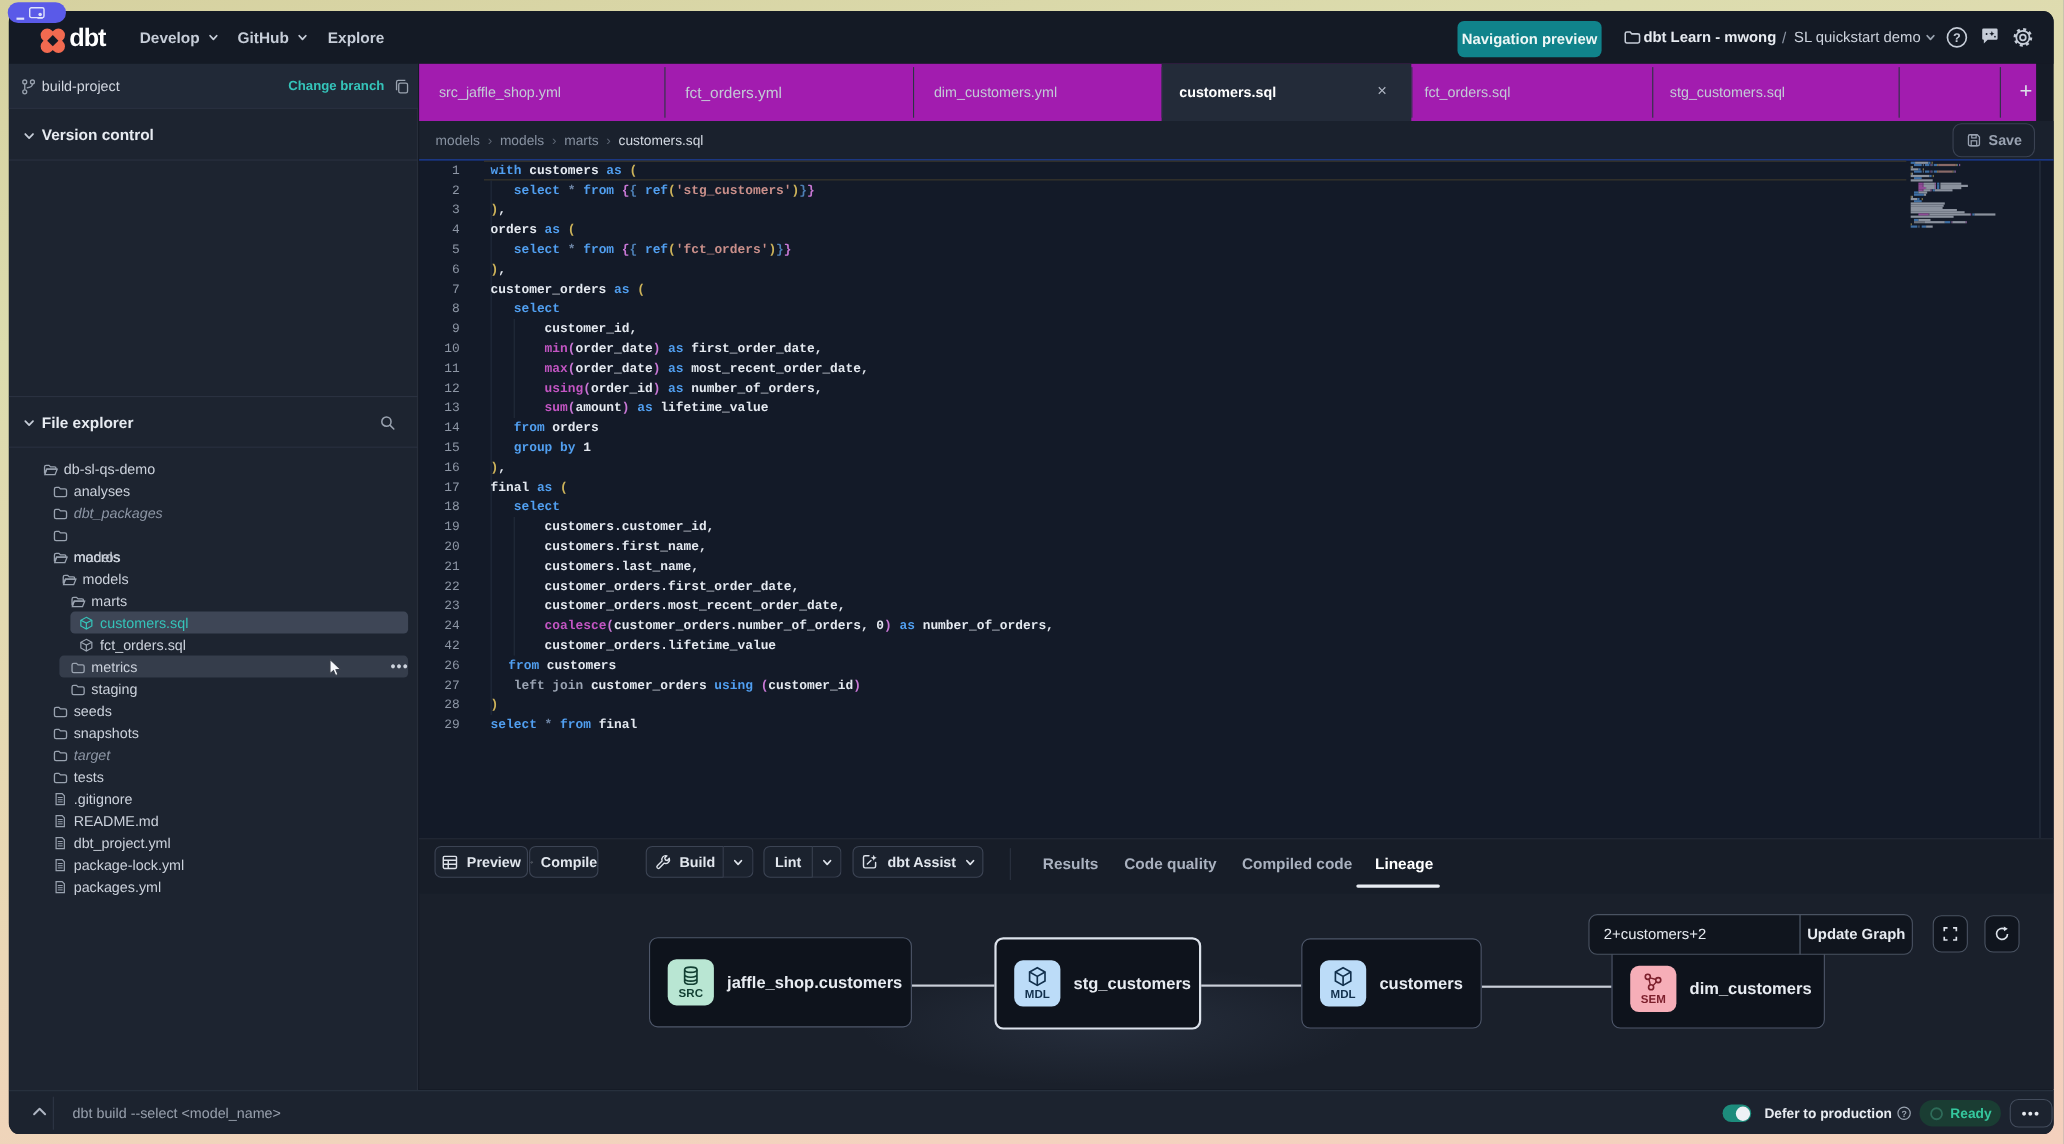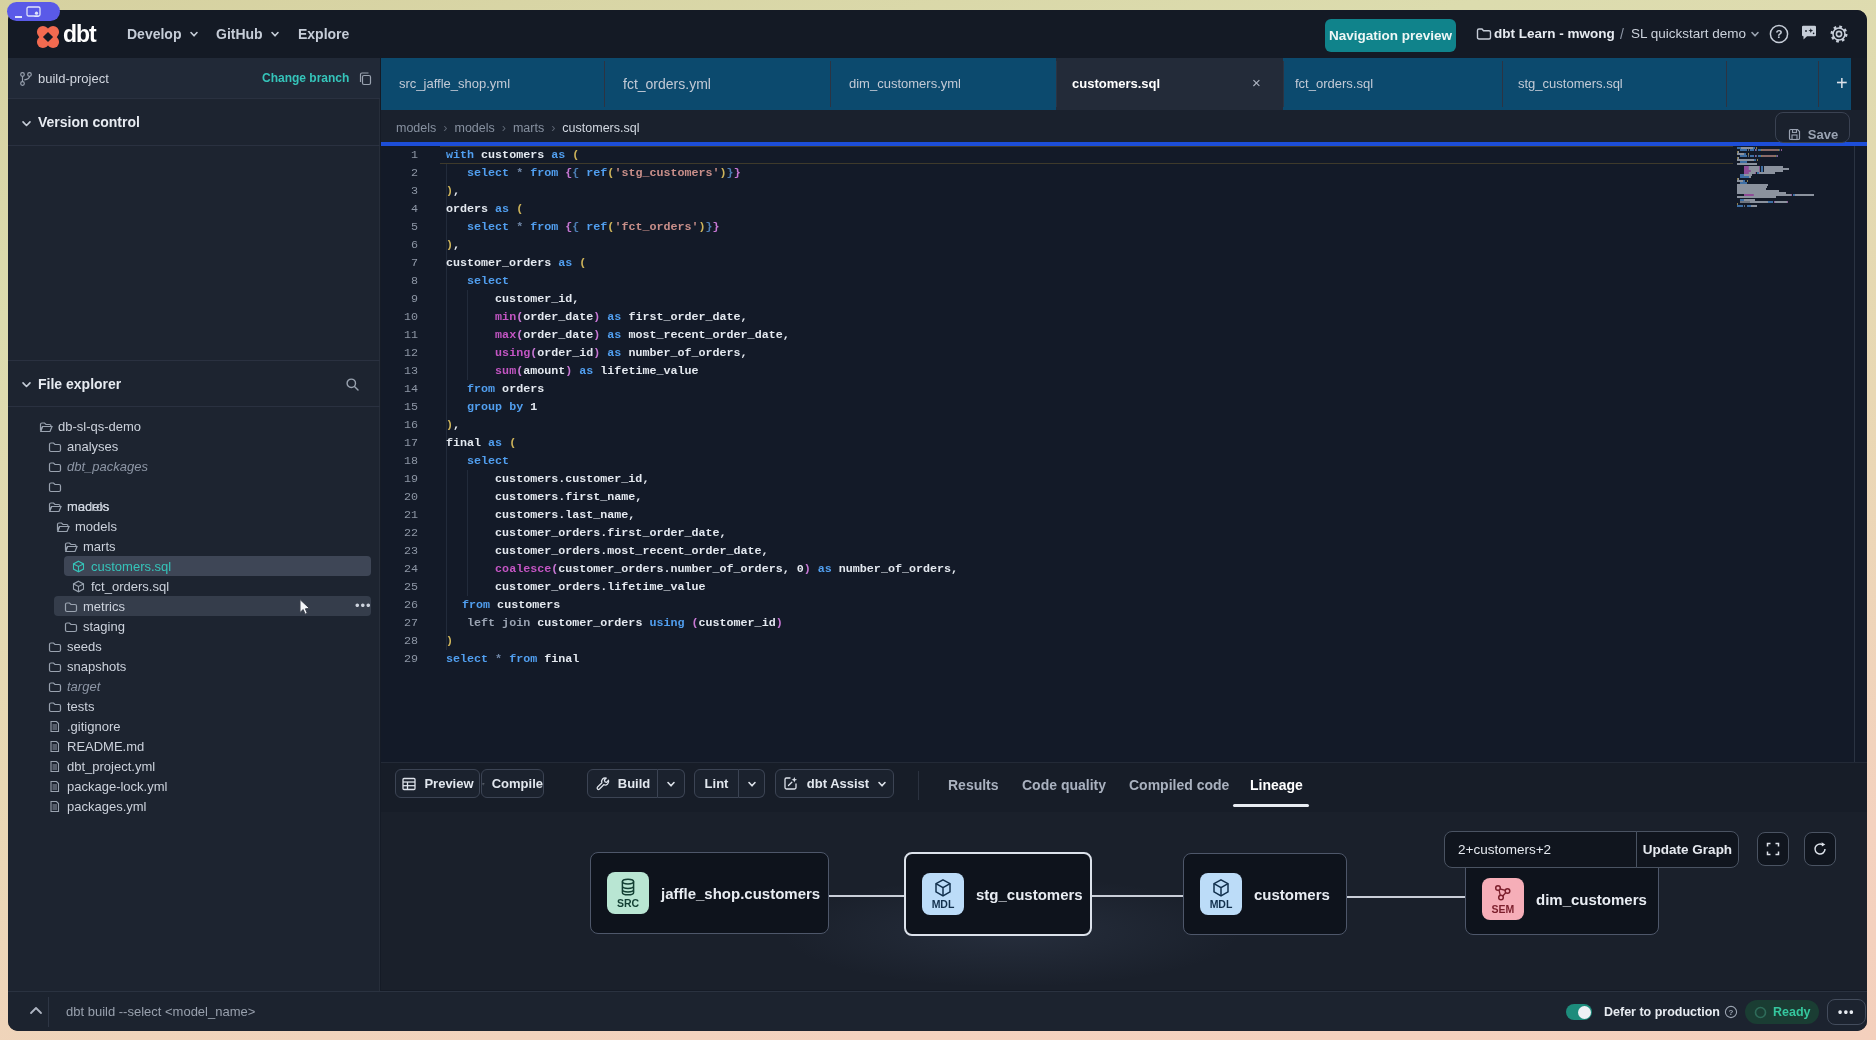--- a/index.html
+++ b/index.html
@@ -8,23 +8,23 @@
 .abs{position:absolute}
 svg{display:block}
 
 .nav{position:absolute;left:0;top:0;width:100%;height:48px;background:#141a25}
 .navitem{position:absolute;top:0;height:48px;line-height:48px;color:#c6cdd8;font-size:15px;font-weight:700}
 
 .side{position:absolute;left:0;top:48px;width:372px;bottom:40px;background:#1d2430;border-right:1px solid #272e3a}
 .srow{position:absolute;left:0;width:372px;border-bottom:1px solid #2a3140}
 .hdr{font-size:14px;font-weight:700;color:#e7ebf1}
 
-.tabbar{position:absolute;left:373px;top:48px;right:16px;height:52px;background:#0c4a6e}
+.tabbar{position:absolute;left:373px;top:48px;right:16px;height:52px;background:#a21caf}
 .tabsep{position:absolute;top:3px;height:46px;width:1px;background:#2c3443}
-.crumbs{position:absolute;left:373px;top:100px;right:0;height:36px;background:#1a212d;border-bottom:4px solid #1d4ed8}
+.crumbs{position:absolute;left:373px;top:100px;right:0;height:36px;background:#1a212d;border-bottom:1px solid #1d4ed8}
 
 .editor{position:absolute;left:373px;top:136px;right:0;height:616px;background:#131a28}
 .codeline{position:absolute;left:0;height:18px;line-height:18px;font-family:"Liberation Mono",monospace;font-size:11.7px;white-space:pre;font-weight:700}
 .lnum{position:absolute;width:37px;text-align:right;height:18px;line-height:18px;font-family:"Liberation Mono",monospace;font-size:11.7px;color:#8d96a5}
 .k{color:#519ff0}.w{color:#e4e9f0}.g{color:#9aa3b2}.m{color:#c355c3}
 .s{color:#c98f8a}.b1{color:#cdb35a}.b2{color:#c777d4}.b3{color:#4d7fb5}.st{color:#6f86a6}
 
 .toolbar{position:absolute;left:373px;top:752px;right:0;height:50px;background:#171d28;border-top:1px solid #232a37}
 .tbtn{position:absolute;top:6px;height:29px;border:1px solid #3c4454;border-radius:6px;background:#1b222e;color:#e2e7ee;font-size:13px;font-weight:700;display:flex;align-items:center;justify-content:center}
 .ttab{position:absolute;top:0;height:44px;line-height:44px;font-size:14px;font-weight:700;color:#a9b1bf}
@@ -345,21 +345,21 @@
 <div class="tabsep" style="left:675px"></div>
 <div class="tabsep" style="left:902px"></div>
 <div class="tabsep" style="left:1121px"></div>
 <div class="tabsep" style="left:1345px"></div>
 <div class="tabsep" style="left:1437px"></div>
 <div class="abs" style="left:871px;top:0;height:52px;line-height:50px;color:#aeb5c2;font-size:15px">×</div>
 <div class="abs" style="left:1455px;top:0;height:52px;line-height:50px;color:#dde2ea;font-size:20px;font-weight:400">+</div>
 </div>
 <div class="crumbs">
 <div class="abs" style="left:15px;top:0;height:36px;line-height:36px;font-size:12.5px"><span style="color:#8791a0">models</span><span style="color:#5d6674;padding:0 7px">›</span><span style="color:#8791a0">models</span><span style="color:#5d6674;padding:0 7px">›</span><span style="color:#8791a0">marts</span><span style="color:#5d6674;padding:0 7px">›</span><span style="color:#d3d9e2">customers.sql</span></div>
-<div class="abs" style="left:1394px;top:2px;width:75px;height:31px;border:1px solid #3a4252;border-radius:8px;display:flex;align-items:flex-end;justify-content:center;gap:6px;color:#9aa3b2;font-size:13px;font-weight:700">
+<div class="abs" style="left:1394px;top:2px;width:75px;height:31px;border:1px solid #3a4252;border-radius:8px;display:flex;align-items:center;justify-content:center;gap:6px;color:#9aa3b2;font-size:13px;font-weight:700">
         <svg width="15" height="15" viewBox="0 0 15 15" style="">
           <path d="M2.5 3.8 Q2.5 2.5 3.8 2.5 L10.5 2.5 L12.5 4.5 L12.5 11.2 Q12.5 12.5 11.2 12.5 L3.8 12.5 Q2.5 12.5 2.5 11.2 Z" fill="none" stroke="#9aa3b2" stroke-width="1.2"></path>
           <rect x="5" y="8" width="5" height="4.5" fill="none" stroke="#9aa3b2" stroke-width="1.1"></rect>
           <rect x="5.5" y="2.6" width="4" height="2.8" fill="none" stroke="#9aa3b2" stroke-width="1.1"></rect>
         </svg>
         <span>Save</span>
       </div>
 </div>
 <div class="editor">
 <div class="abs" style="left:59px;top:0;width:1293px;height:18px;border-top:1px solid #3e3a2b;border-bottom:1px solid #3e3a2b"></div>
@@ -407,21 +407,21 @@
 <div class="lnum" style="top:342px">20</div>
 <div class="codeline" style="left:65px;top:342px"><span class="w">       customers.first_name,</span></div>
 <div class="lnum" style="top:360px">21</div>
 <div class="codeline" style="left:65px;top:360px"><span class="w">       customers.last_name,</span></div>
 <div class="lnum" style="top:378px">22</div>
 <div class="codeline" style="left:65px;top:378px"><span class="w">       customer_orders.first_order_date,</span></div>
 <div class="lnum" style="top:396px">23</div>
 <div class="codeline" style="left:65px;top:396px"><span class="w">       customer_orders.most_recent_order_date,</span></div>
 <div class="lnum" style="top:414px">24</div>
 <div class="codeline" style="left:65px;top:414px"><span class="w">       </span><span class="m">coalesce</span><span class="b2">(</span><span class="w">customer_orders.number_of_orders, 0</span><span class="b2">)</span><span class="w"> </span><span class="k">as</span><span class="w"> number_of_orders,</span></div>
-<div class="lnum" style="top:432px">25</div>
+<div class="lnum" style="top:432px">42</div>
 <div class="codeline" style="left:65px;top:432px"><span class="w">       customer_orders.lifetime_value</span></div>
 <div class="lnum" style="top:450px">26</div>
 <div class="codeline" style="left:60px;top:450px"><span class="w">   </span><span class="k">from</span><span class="w"> customers</span></div>
 <div class="lnum" style="top:468px">27</div>
 <div class="codeline" style="left:65px;top:468px"><span class="w">   </span><span class="g">left join</span><span class="w"> customer_orders </span><span class="k">using</span><span class="w"> </span><span class="b2">(</span><span class="w">customer_id</span><span class="b2">)</span></div>
 <div class="lnum" style="top:486px">28</div>
 <div class="codeline" style="left:65px;top:486px"><span class="b1">)</span></div>
 <div class="lnum" style="top:504px">29</div>
 <div class="codeline" style="left:65px;top:504px"><span class="k">select</span><span class="w"> </span><span class="st">*</span><span class="w"> </span><span class="k">from</span><span class="w"> final</span></div>
 <div class="abs" style="left:1356px;top:1px;width:120px;height:62px">

